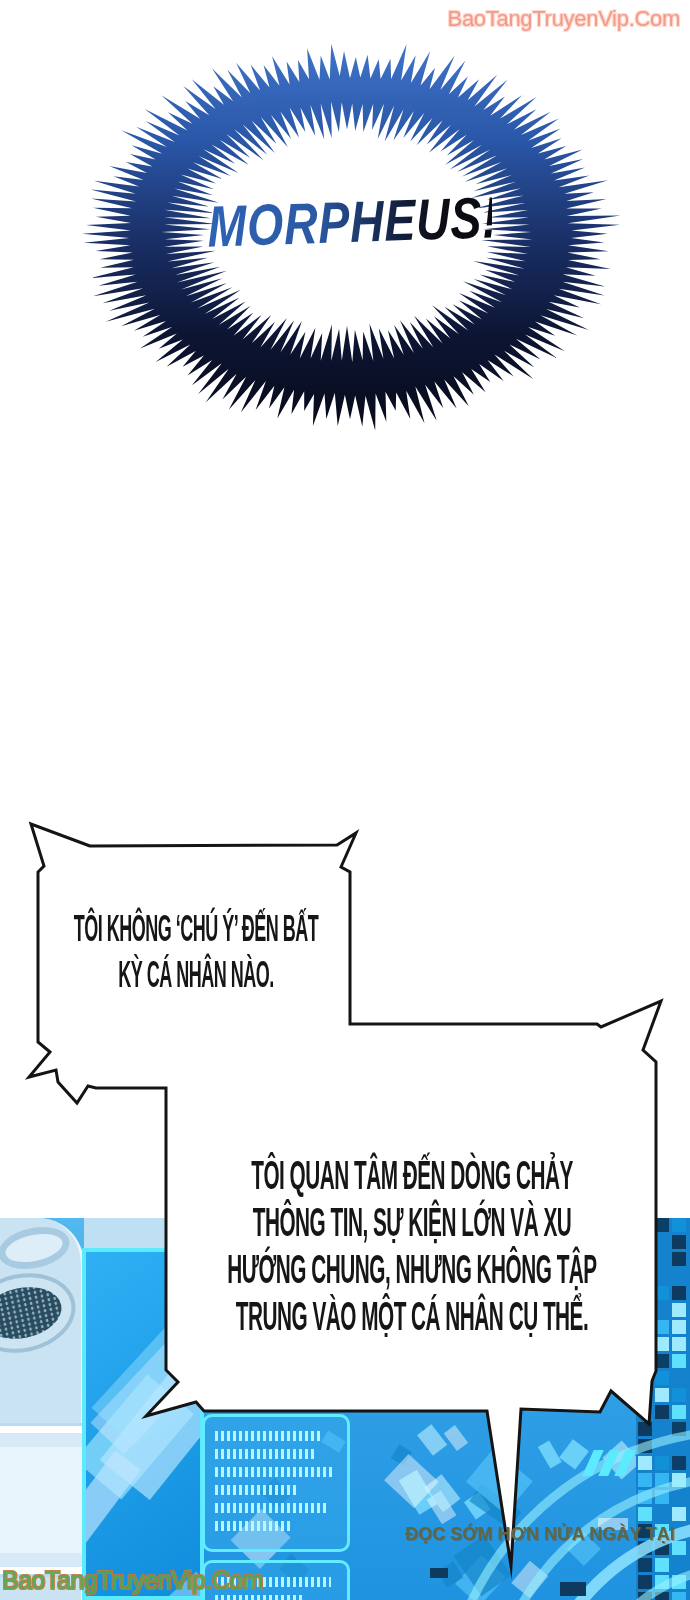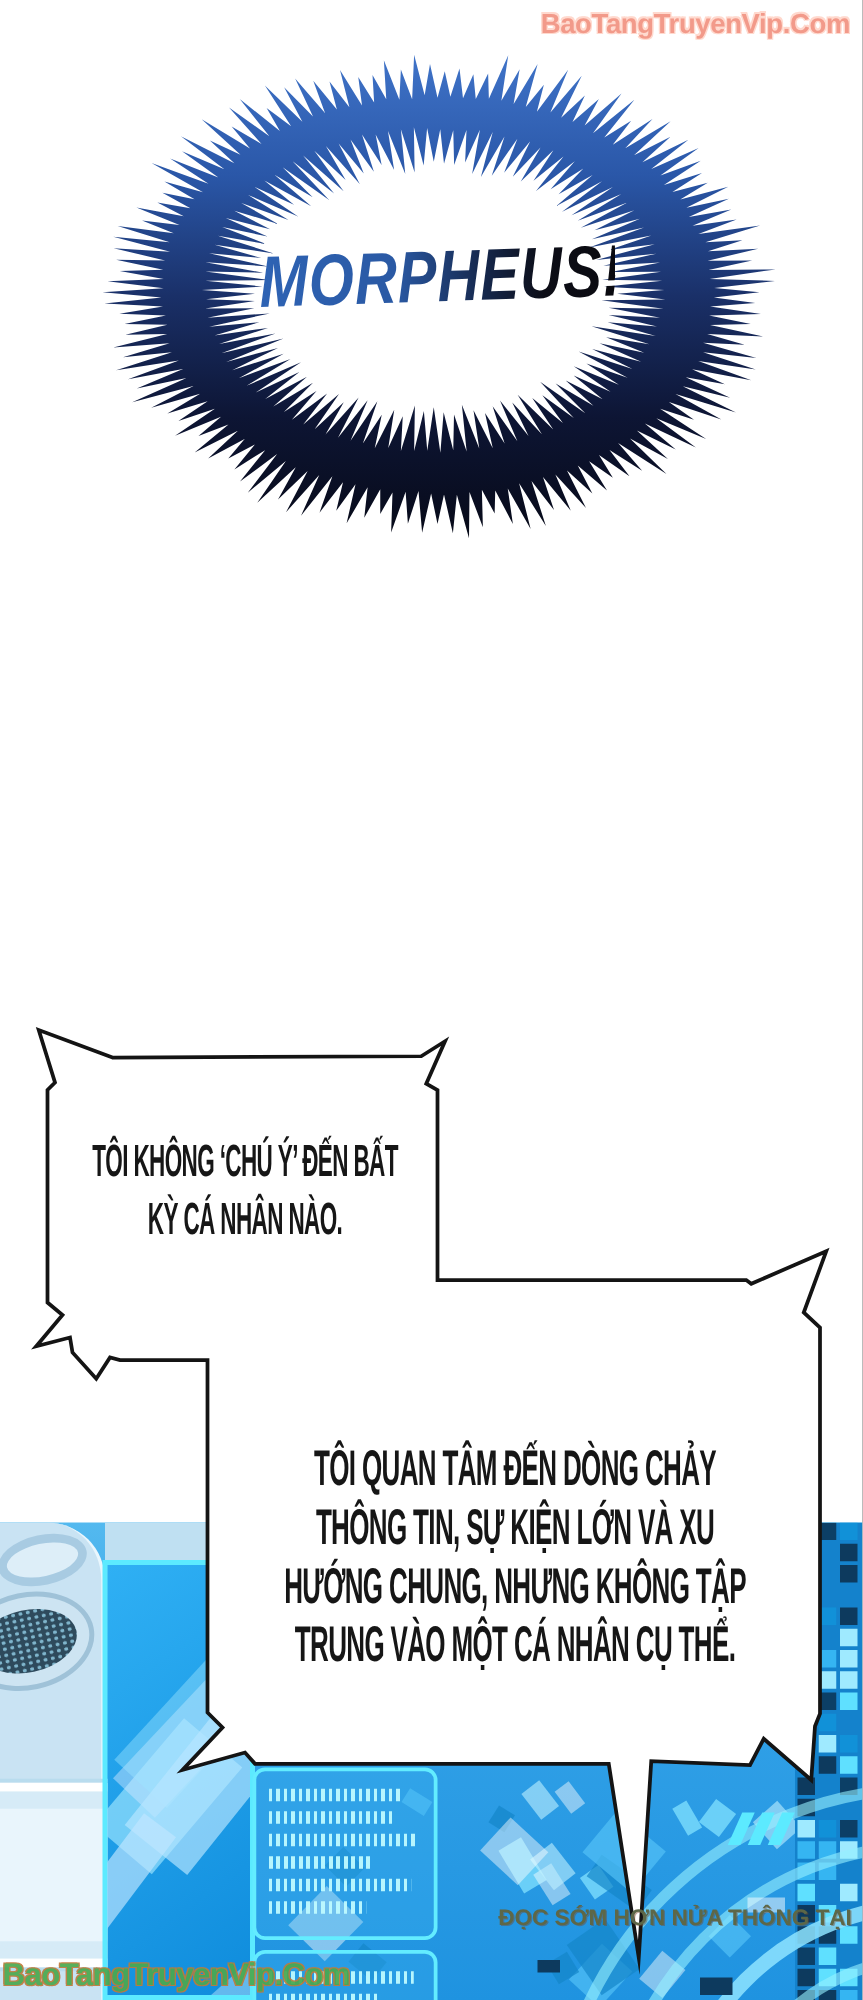--- a/index.html
+++ b/index.html
@@ -49,21 +49,21 @@
     .scream-text{background:linear-gradient(90deg,#2e63b4 0%,#2a59a4 38%,#16294f 62%,#0c0d16 80%,#0a0a10 100%);
       -webkit-background-clip:text;background-clip:text;color:transparent;}
   }
   .btext{position:absolute;z-index:3;display:flex;flex-direction:column;align-items:center;color:#161616;}
   .btext .ln{white-space:nowrap;width:max-content;}
   .b1{left:40px;top:906px;width:312px;font:700 36px/46px "Liberation Sans",sans-serif;
       letter-spacing:-1px;transform:scaleX(.5);}
   .b2{left:170px;top:1152px;width:484px;font:700 40px/47px "Liberation Sans",sans-serif;
       letter-spacing:-1px;transform:scaleX(.52);}
 
-  .wm{position:absolute;z-index:4;font-weight:700;white-space:nowrap;}
+  .wm{position:absolute;z-index:4;font-weight:400;white-space:nowrap;}
   .wm-top{right:10px;top:6px;font-size:22px;letter-spacing:-.3px;color:#f29a8a;
       text-shadow:-1px -1px 0 #ffd9ce,1px 1px 0 #ffd9ce,1px -1px 0 #ffd9ce,-1px 1px 0 #ffd9ce;}
   .wm-bottom{left:2px;top:1566px;font-size:25px;letter-spacing:-.5px;color:#4aa94f;opacity:.92;
       text-shadow:-1px -1px 0 #c07a3a,1px 1px 0 #c07a3a,1px -1px 0 #c07a3a,-1px 1px 0 #c07a3a;}
   .promo1{position:absolute;z-index:4;left:390px;top:1525px;width:300px;text-align:center;
       font:700 18px/1 "Liberation Sans",sans-serif;color:#5d6747;
       text-shadow:1px 1px 0 rgba(120,70,40,.45);}
   .promo2{position:absolute;z-index:4;left:400px;top:1551px;width:280px;text-align:center;
       font:700 27px/1 "Liberation Sans",sans-serif;color:#5560cf;
       text-shadow:-1px -1px 0 rgba(222,246,255,.9),1px 1px 0 rgba(222,246,255,.9),2px 2px 3px rgba(40,40,90,.4);}
@@ -222,14 +222,14 @@
 
   <div class="btext b2">
     <div class="ln">TÔI QUAN TÂM ĐẾN DÒNG CHẢY</div>
     <div class="ln">THÔNG TIN, SỰ KIỆN LỚN VÀ XU</div>
     <div class="ln">HƯỚNG CHUNG, NHƯNG KHÔNG TẬP</div>
     <div class="ln">TRUNG VÀO MỘT CÁ NHÂN CỤ THỂ.</div>
   </div>
 
   <div class="wm wm-top">BaoTangTruyenVip.Com</div>
   <div class="wm wm-bottom">BaoTangTruyenVip.Com</div>
-  <div class="promo1">ĐỌC SỚM HƠN NỬA THÔNG TẠI</div>
+  <div class="promo1">ĐỌC SỚM HƠN NỬA NGÀY TẠI</div>
 </div>
 
 </body></html>

